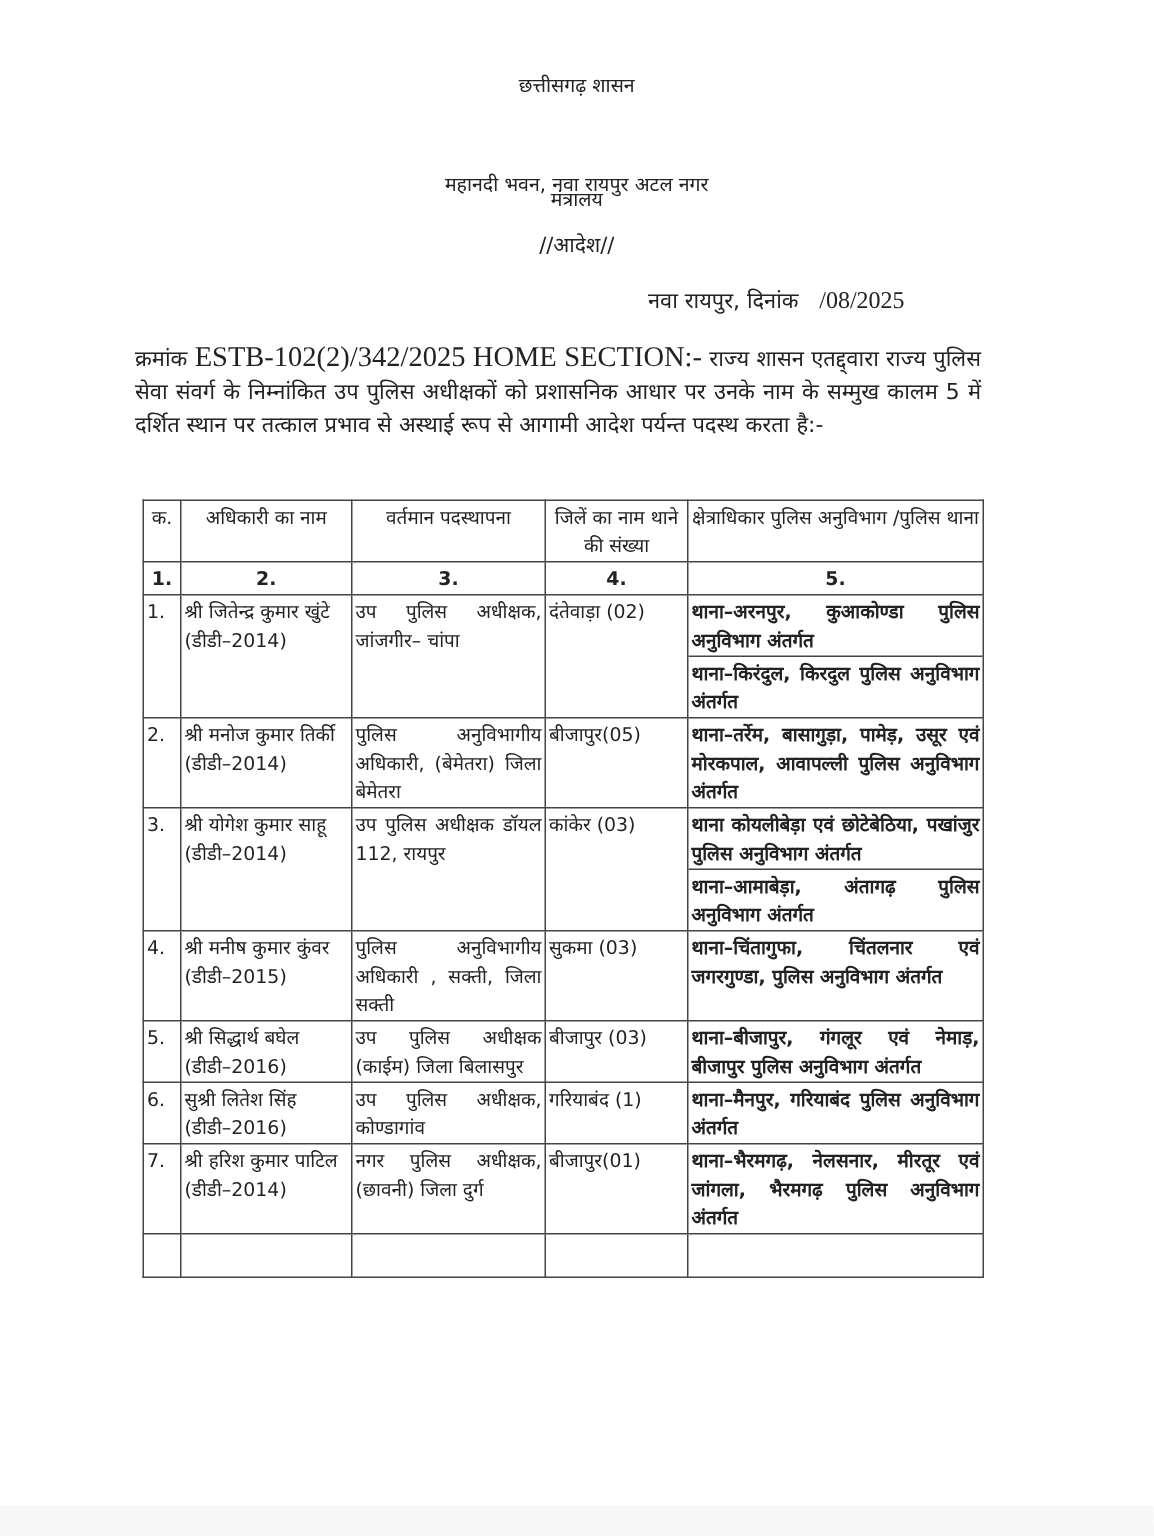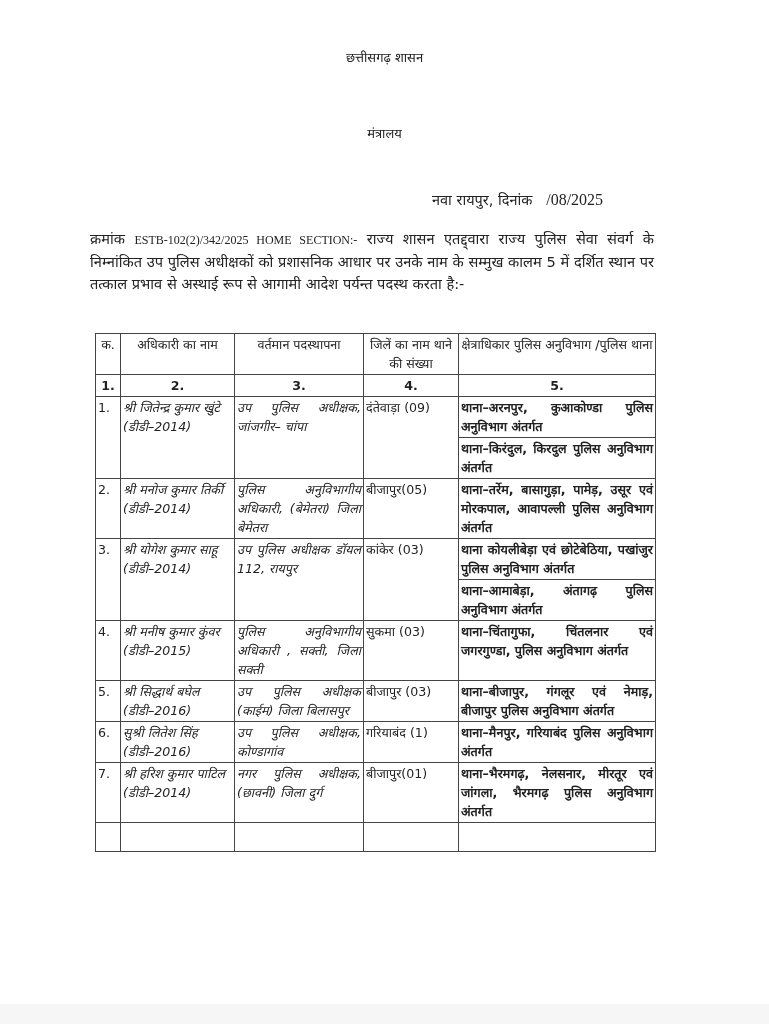--- a/index.html
+++ b/index.html
@@ -5,41 +5,43 @@
   html, body { margin:0; padding:0; background:#ffffff; }
   body { width:769px; height:1024px; position:relative; overflow:hidden;
          font-family:"DejaVu Sans", sans-serif; color:#222; }
   .page { position:absolute; left:0; top:0; width:769px; height:1024px; background:#fff; }
   .hdr { position:absolute; left:0; width:769px; text-align:center; font-size:13px; line-height:20px; }
   .order { position:absolute; left:0; width:769px; text-align:center; font-size:14px; top:153px; }
   .date { position:absolute; left:432px; top:189px; font-size:14.5px; white-space:pre; }
   .date .num { font-family:"Liberation Serif", serif; font-size:16px;text-align:center; }
   .para { position:absolute; left:90px; top:228px; width:564px; font-size:14.6px; line-height:22px;
           text-align:justify; }
-  .para .latin { font-family:"Liberation Serif", serif; font-size:12px; }
+  .para .latin { font-family:"Liberation Serif", serif; font-size:19px; }
   table.t { position:absolute; left:95px; top:333px; border-collapse:collapse; font-size:12.6px;
             line-height:19px; table-layout:fixed; width:560px; }
   table.t td, table.t th { border:1.4px solid #444; vertical-align:top; padding:1px 2px; font-weight:normal; }
   table.t th { text-align:center; }
   table.t .idx { text-align:center; font-weight:bold; }
-  table.t td.j { text-align:justify; text-align-last:left;font-style:italic; }
+  table.t td.j { text-align:justify; text-align-last:left; }
   table.t td.sub { padding:0;font-weight:bold; }
   .subcell { padding:1px 2px; border-bottom:1.4px solid #444; text-align:justify; text-align-last:left; }
   .subcell:last-child { border-bottom:none; }
   .empty td { height:26px; border-bottom:none; }
   .bottom-band { position:absolute; left:0; top:1004px; width:769px; height:20px; background:#f6f6f6; }
 </style>
 </head>
 <body>
 
 <div class="page">
 
   <div class="hdr" style="top:48px;">छत्तीसगढ़ शासन</div>
   <div class="hdr" style="top:92px;margin-top:32px;">मंत्रालय</div>
+  <div class="hdr" style="top:114px;">महानदी भवन, नवा रायपुर अटल नगर</div>
 
+  <div class="order">//आदेश//</div>
 
   <div class="date"><span>नवा रायपुर, दिनांक</span>   <span class="num">/08/2025</span></div>
 
   <div class="para"><span>क्रमांक </span><span class="latin">ESTB-102(2)/342/2025 HOME SECTION:-</span><span> राज्य शासन एतद्द्वारा राज्य पुलिस सेवा संवर्ग के निम्नांकित उप पुलिस अधीक्षकों को प्रशासनिक आधार पर उनके नाम के सम्मुख कालम 5 में दर्शित स्थान पर तत्काल प्रभाव से अस्थाई रूप से आगामी आदेश पर्यन्त पदस्थ करता है:-</span></div>
 
   <table class="t">
     <colgroup>
       <col style="width:25px">
         <col style="width:114px">
         <col style="width:129px">
@@ -63,21 +65,21 @@
       </tr>
     </thead>
     <tbody id="rows">
         <tr>
           <td>1.</td>
           <td class="j">
             <div>श्री जितेन्द्र कुमार खुंटे</div>
             <div>(डीडी–2014)</div>
           </td>
           <td class="j">उप पुलिस अधीक्षक, जांजगीर– चांपा</td>
-          <td>दंतेवाड़ा (09)</td>
+          <td>दंतेवाड़ा (02)</td>
           <td class="sub">
             <div class="subcell">थाना–अरनपुर, कुआकोण्डा पुलिस अनुविभाग अंतर्गत</div>
             <div class="subcell">थाना–किरंदुल, किरदुल पुलिस अनुविभाग अंतर्गत</div>
           </td>
         </tr>
         <tr>
           <td>2.</td>
           <td class="j">
             <div>श्री मनोज कुमार तिर्की</div>
             <div>(डीडी–2014)</div>

